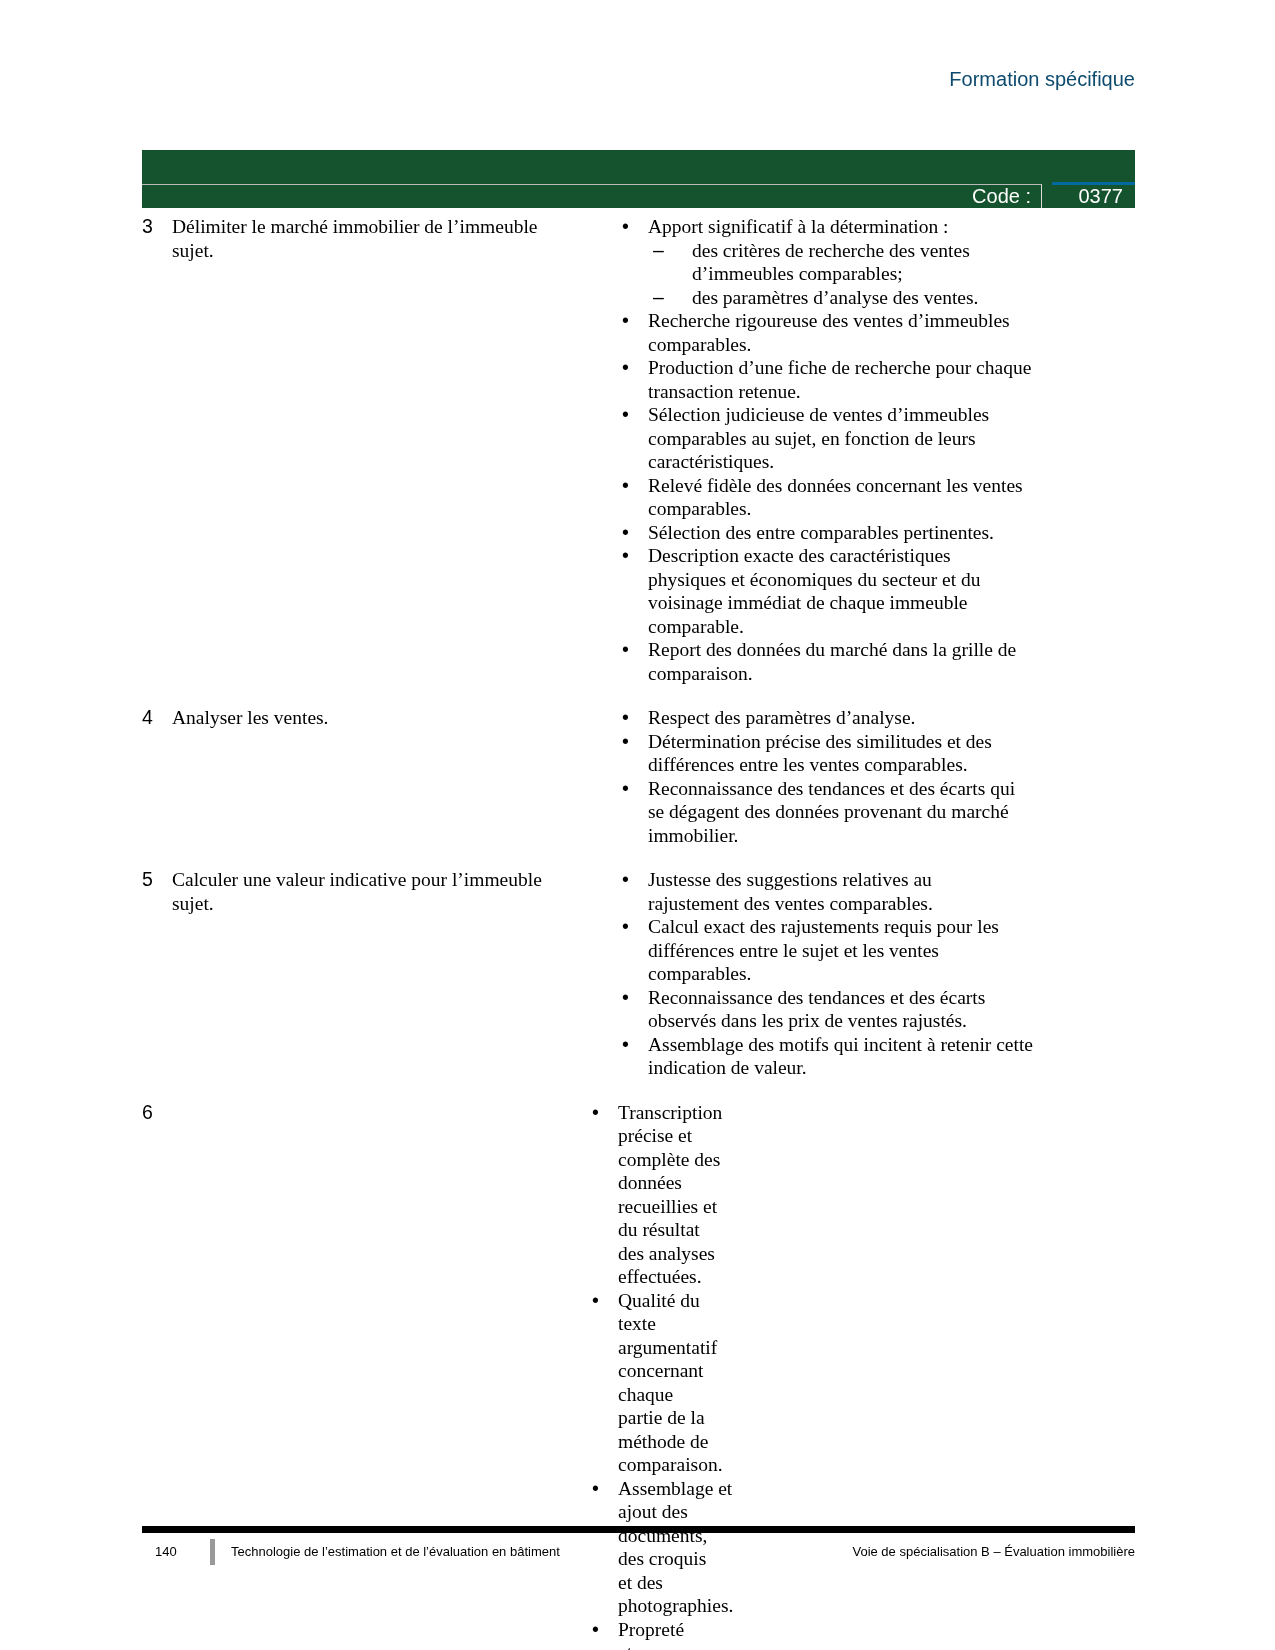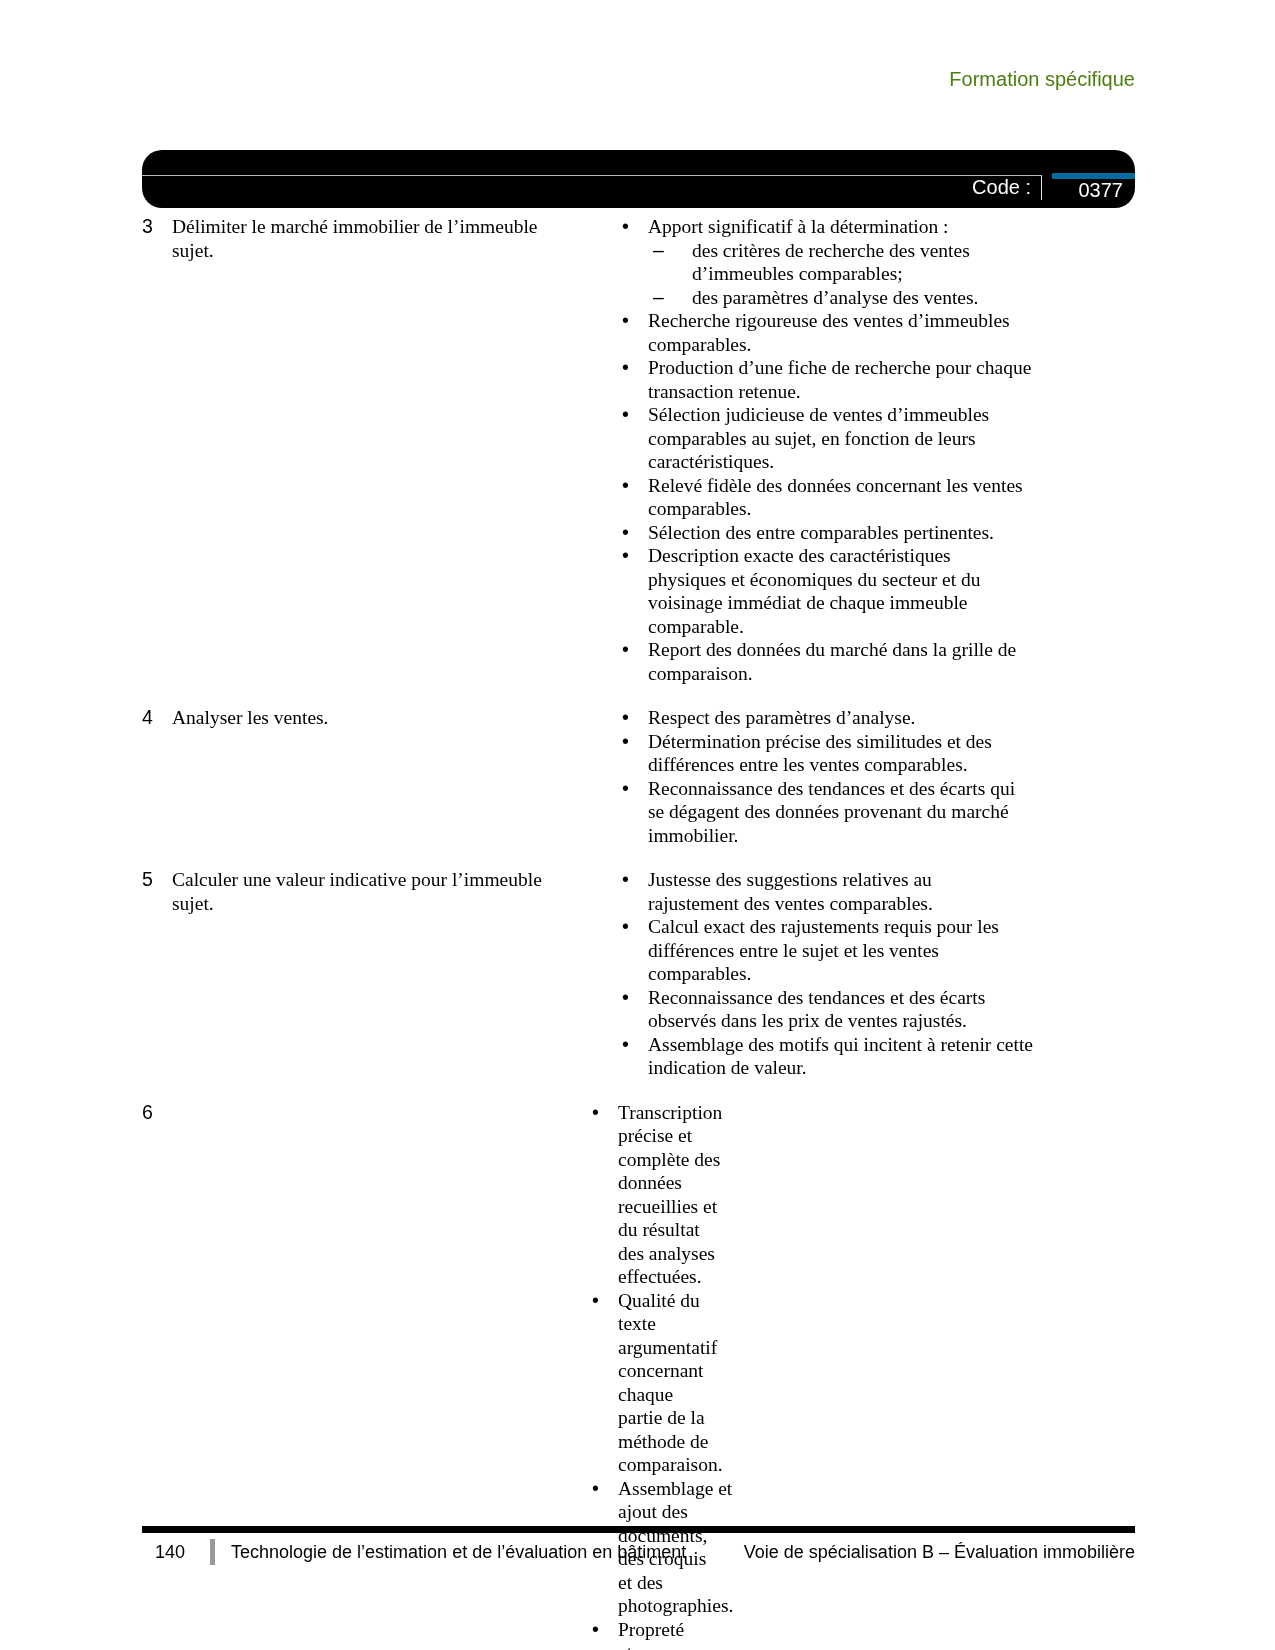--- a/index.html
+++ b/index.html
@@ -2,42 +2,42 @@
 <html><head>
 <meta charset="utf-8">
 <style>
   html,body{margin:0;padding:0;}
   body{
     width:1275px;height:1650px;background:#ffffff;position:relative;overflow:hidden;
     font-family:"Liberation Sans","DejaVu Sans",sans-serif;color:#000;
     font-size:19.5px;line-height:23.5px;
   }
   .content{position:absolute;left:142px;top:0;width:993px;}
-  .running-head{margin-top:68px;height:22px;text-align:right;color:#4d7c0f;font-size:20px;line-height:22px;}
+  .running-head{margin-top:68px;height:22px;text-align:right;color:#0c4a6e;font-size:20px;line-height:22px;}
   
-  .code-bar{margin-top:60px;height:58px;background:#000000;box-sizing:border-box;padding-top:17px;display:flex;align-items:center;border-radius:20px;}
+  .code-bar{margin-top:60px;height:58px;background:#14532d;box-sizing:border-box;padding-top:17px;display:flex;align-items:flex-end;}
   .code-cell-left{flex:1;border-top:1px solid #b9b9b9;border-right:1px solid #dcdcdc;display:flex;align-items:center;justify-content:flex-end;padding-right:10px;color:#fff;font-size:20px;}
-  .code-cell-right{width:71px;margin-left:10px;border-top:6px solid #0369a1;display:flex;align-items:center;justify-content:flex-end;padding-right:12px;color:#fff;font-size:20px;}
+  .code-cell-right{width:71px;margin-left:10px;border-top:3px solid #0369a1;display:flex;align-items:center;justify-content:flex-end;padding-right:12px;color:#fff;font-size:20px;}
   
   .table{margin-top:7px;}
   .row{display:grid;grid-template-columns:30px 420px 30px 1fr;margin-bottom:21px;}
   .obj,.crit-text,.sub-text{white-space:pre-line;font-family:Liberation Serif, serif;}
   ul{margin:0;padding:0;list-style:none;}
   .crit{display:block;}
   .crit-row{display:flex;align-items:flex-start;}
   .bullet{flex:none;width:26px;}
   .crit-text{flex:1;}
   .sub-list{padding-left:31px;}
   .sub-row{display:flex;align-items:flex-start;}
   .dash{flex:none;width:20px;}
   .sub-text{flex:1;margin-left:19px;}
   
   .footer{position:absolute;left:142px;top:1526px;width:993px;}
   .footer-rule{height:7px;background:#000;}
-  .footer-row{margin-top:6px;display:flex;align-items:center;font-size:18px;line-height:18px;height:26px;}
+  .footer-row{margin-top:6px;display:flex;align-items:center;font-size:13px;line-height:18px;height:26px;}
   .pagenum{margin-left:13px;width:34px;}
   .footer-divider{width:5px;height:26px;background:#999;margin-left:21px;flex:none;}
   .doc-title{margin-left:16px;}
   .section-title{margin-left:auto;}
 </style>
 </head>
 <body>
 
 <div class="content">
 

